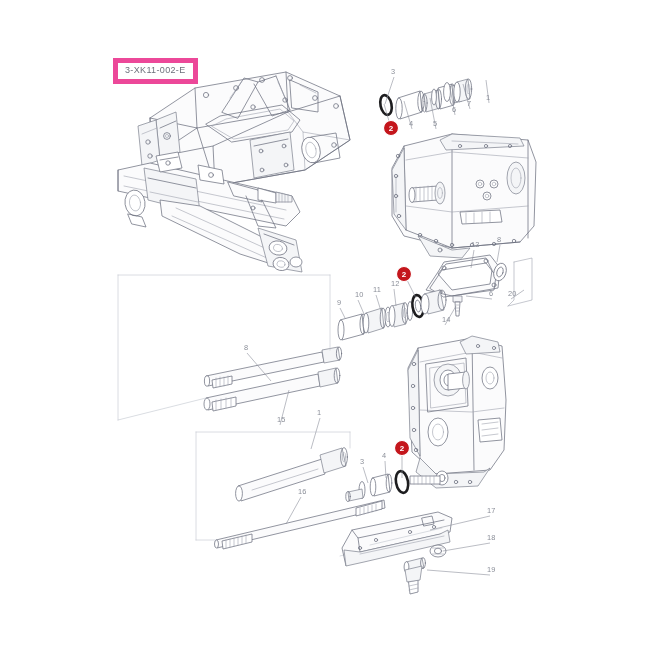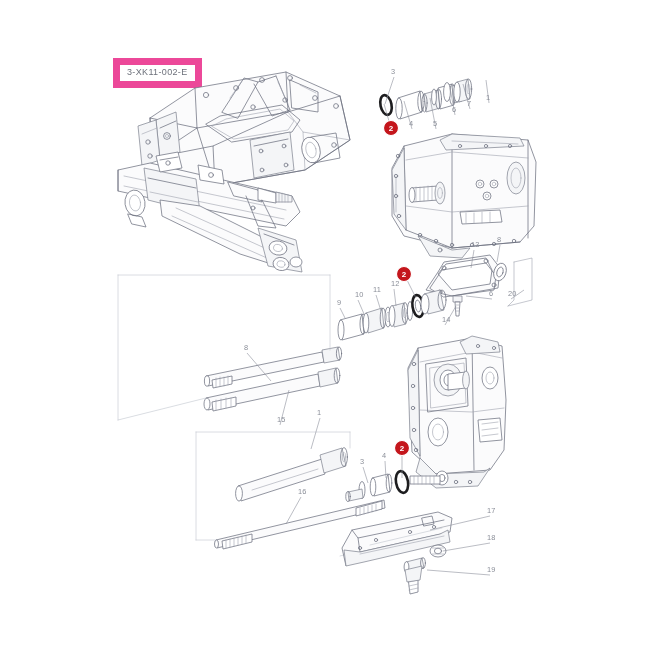--- a/index.html
+++ b/index.html
@@ -89,21 +89,21 @@
     font-size: 8px;
     font-weight: bold;
     fill: #ffffff;
     text-anchor: middle;
   }
   .code-box {
     position: absolute;
     left: 113px;
     top: 58px;
     padding: 3px 7px 4px 7px;
-    border: 7px solid #ec4899;
+    border: 5px solid #ec4899;
     background: #ffffff;
     font-family: "Liberation Sans", sans-serif;
     font-size: 9px;
     color: #6d717b;
     letter-spacing: 0.35px;
     line-height: 1;
     white-space: nowrap;
   }
 </style>
 </head>

